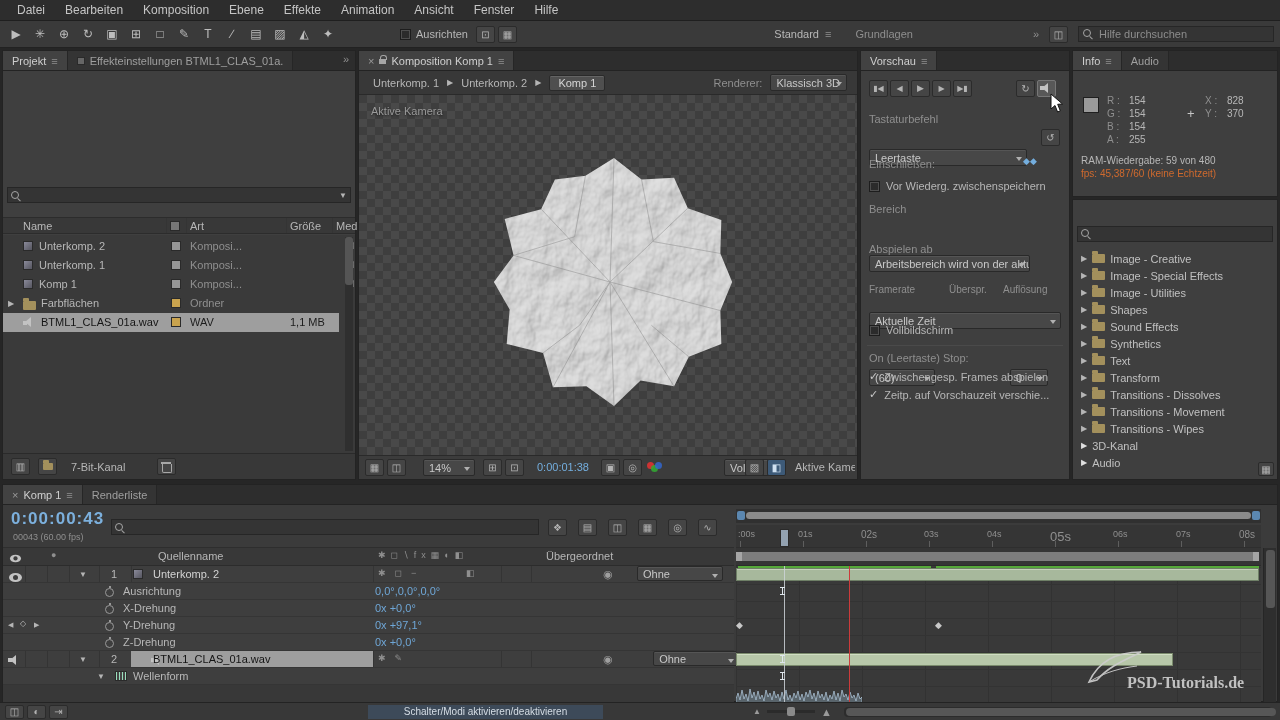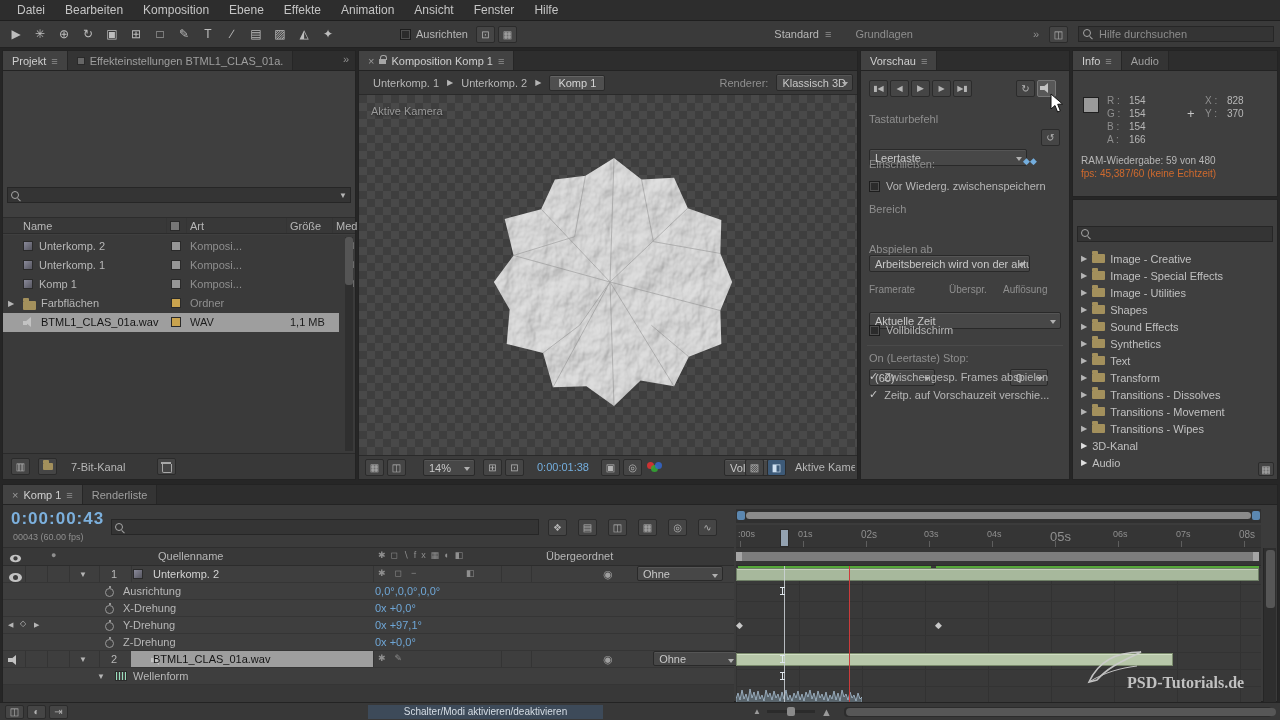--- a/index.html
+++ b/index.html
@@ -203,21 +203,21 @@
   </div>
 
   <div class="abs" style="left:0;top:20px;width:498px;height:24px;background:#383838;border-bottom:1px solid #2a2a2a;display:flex;align-items:center;padding-left:14px;gap:8px">
     <span class="lbl">Unterkomp. 1</span>
     <span class="tri">▶</span>
     <span class="lbl">Unterkomp. 2</span>
     <span class="tri">▶</span>
     <span class="crumbbtn">Komp 1</span>
     <span style="flex:1"></span>
     <span class="lbl dim">Renderer:</span>
-    <span class="dd" style="margin-right:4px;padding-right:6px">
+    <span class="dd" style="margin-right:10px;padding-right:6px">
         <span>Klassisch 3D</span>
       </span>
   </div>
 
   <div class="abs checker" style="left:0;top:44px;width:498px;height:360px;overflow:hidden">
     <span class="abs" style="left:12px;top:10px;color:#9a9a9a;text-shadow:0 1px 2px #222">Aktive Kamera</span>
     <svg class="abs" style="left:127px;top:52px" width="256" height="270" viewBox="0 0 260 272">
       <defs>
         <filter id="crump" x="-10%" y="-10%" width="120%" height="120%">
           <feTurbulence type="fractalNoise" baseFrequency="0.045 0.032" numOctaves="4" seed="7" result="n"></feTurbulence>
@@ -344,21 +344,21 @@
     <div style="flex:1;background:#2d2d2d"></div>
   </div>
   <span class="abs" style="left:10px;top:46px;width:16px;height:16px;background:#9a9a9a;border:1px solid #1f1f1f"></span>
   <span class="abs lbl dim" style="left:34px;top:44px;font-size:10px">R :</span>
   <span class="abs lbl" style="left:56px;top:44px;font-size:10px">154</span>
   <span class="abs lbl dim" style="left:34px;top:57px;font-size:10px">G :</span>
   <span class="abs lbl" style="left:56px;top:57px;font-size:10px">154</span>
   <span class="abs lbl dim" style="left:34px;top:70px;font-size:10px">B :</span>
   <span class="abs lbl" style="left:56px;top:70px;font-size:10px">154</span>
   <span class="abs lbl dim" style="left:34px;top:83px;font-size:10px">A :</span>
-  <span class="abs lbl" style="left:56px;top:83px;font-size:10px">166</span>
+  <span class="abs lbl" style="left:56px;top:83px;font-size:10px">255</span>
   <span class="abs" style="left:114px;top:55px;color:#c5c5c5;font-size:13px">+</span>
   <span class="abs lbl dim" style="left:132px;top:44px;font-size:10px">X :</span>
   <span class="abs lbl" style="left:154px;top:44px;font-size:10px">828</span>
   <span class="abs lbl dim" style="left:132px;top:57px;font-size:10px">Y :</span>
   <span class="abs lbl" style="left:154px;top:57px;font-size:10px">370</span>
   <span class="abs lbl" style="left:8px;top:104px;font-size:10px">RAM-Wiedergabe: 59 von 480</span>
   <span class="abs" style="left:8px;top:117px;font-size:10px;color:#cf6a2e">fps: 45,387/60 (keine Echtzeit)</span>
 </div>
 
 <div class="p" style="left:1072px;top:199px;width:206px;height:281px">

